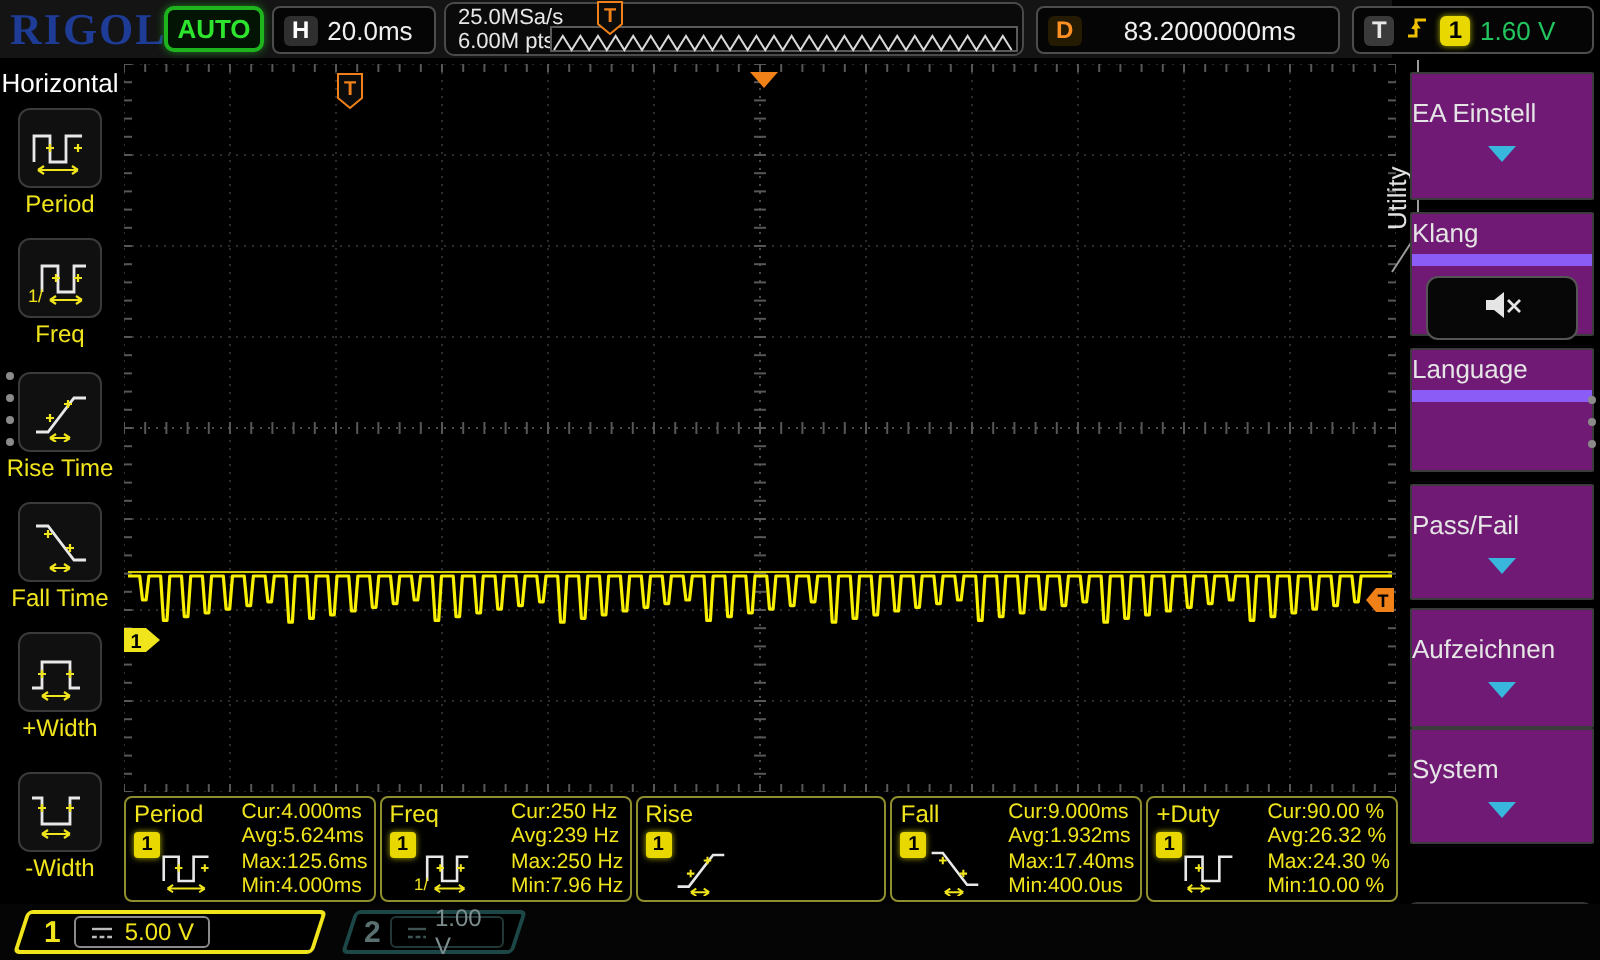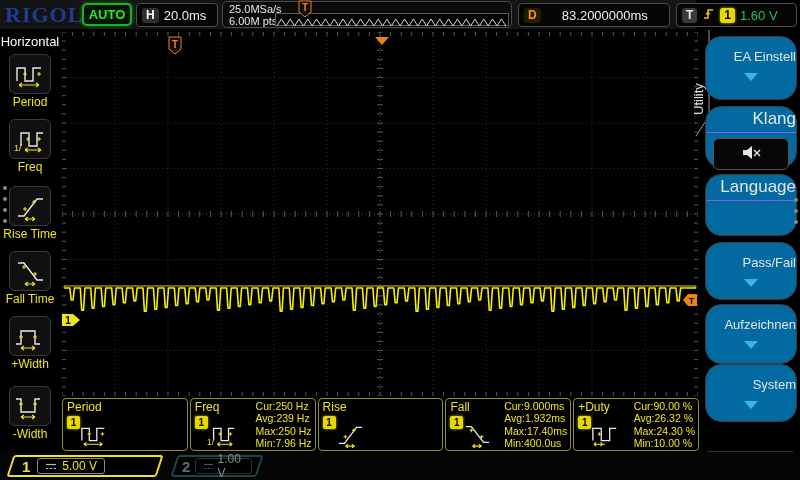--- a/index.html
+++ b/index.html
@@ -44,28 +44,28 @@
 
   
   .grid-wrap{position:absolute;left:62px;top:32px;width:636px;height:364px;background:#000}
   .marker{position:absolute}
 
   
   .rightbar{position:absolute;left:700px;top:30px;width:100px;height:450px;background:#000}
   .util-tab{position:absolute;left:-9px;top:26px;width:16px;height:86px;color:#e0e0e0;font-size:13px;
             writing-mode:vertical-rl;transform:rotate(180deg);text-align:center}
   .tab-line{position:absolute;left:-12px;top:0}
-  .rbtn{position:absolute;left:5px;width:92px;background:#0369a1;border:1px solid #3c3c3c;border-radius:16px;
-        color:#e5e5e5;font-size:13px;text-align:right;cursor:pointer}
+  .rbtn{position:absolute;left:5px;width:92px;background:#701a75;border:1px solid #3c3c3c;border-radius:1px;
+        color:#e5e5e5;font-size:13px;text-align:left;cursor:pointer}
   .rbtn .lbl{display:block;margin-top:12px}
   .arr-down{width:0;height:0;border-left:7px solid transparent;border-right:7px solid transparent;
             border-top:8px solid #38b6dc;margin:9px auto 0}
   .arr-left{width:0;height:0;border-top:7px solid transparent;border-bottom:7px solid transparent;
             border-right:9px solid #38b6dc;display:inline-block;margin-right:7px;vertical-align:middle}
-  .group-title{display:block;font-size:17px;padding:2px 0 3px;border-bottom:1px solid #8b5cf6}
+  .group-title{display:block;font-size:13px;padding:2px 0 3px;border-bottom:6px solid #8b5cf6}
   .inner-btn{margin:5px 7px;height:32px;background:#070707;border:1px solid #555;border-radius:6px;
              display:flex;align-items:center;justify-content:center;font-size:14px;color:#fff}
   .rdots{position:absolute;left:94px;top:168px}
   .rdots i{display:block;width:4px;height:4px;border-radius:50%;background:#8a8a8a;margin-bottom:7px}
   .statusicons{position:absolute;left:2px;top:421px;width:96px;height:27px;border:1px solid #333;border-radius:7px;
                display:flex;align-items:center;justify-content:flex-end;gap:8px;padding-right:8px;background:#0a0a0a}
 
   
   .measbar{position:absolute;left:62px;top:398px;width:637px;height:53px;display:flex;gap:2px}
   .mpanel{flex:1;position:relative;background:#000;border:1px solid #8f8f2f;border-radius:4px;color:#f0e41c}
@@ -643,20 +643,26 @@
   <div class="measbar">
 
     <div class="mpanel">
       <span class="mname">Period</span>
       <span class="msrc">1</span>
       <span class="micon wicon"><svg viewBox="0 0 34 30">
             <path class="w" d="M4 22V9h8v13h8V9h8"></path>
             <path class="y" d="M6 26h20m-20 0l3-2m-3 2l3 2m17-2l-3-2m3 2l-3 2"></path>
             <path class="y" d="M10 15h4m-2-2v4m12-2h4m-2-2v4"></path>
           </svg></span>
+      <div class="mvals">
+        <div><span>Cur:</span><span>4.000ms</span></div>
+        <div><span>Avg:</span><span>5.624ms</span></div>
+        <div><span>Max:</span><span>125.6ms</span></div>
+        <div><span>Min:</span><span>4.000ms</span></div>
+      </div>
     </div>
 
     <div class="mpanel">
       <span class="mname">Freq</span>
       <span class="msrc">1</span>
       <span class="micon wicon"><svg viewBox="0 0 34 30">
             <path class="w" d="M8 22V9h8v13h8V9h6"></path>
             <path class="y" d="M12 26h16m-16 0l3-2m-3 2l3 2m13-2l-3-2m3 2l-3 2"></path>
             <text class="yt" x="1" y="27">1/</text>
             <path class="y" d="M13 15h4m-2-2v4m9-2h4m-2-2v4"></path>

